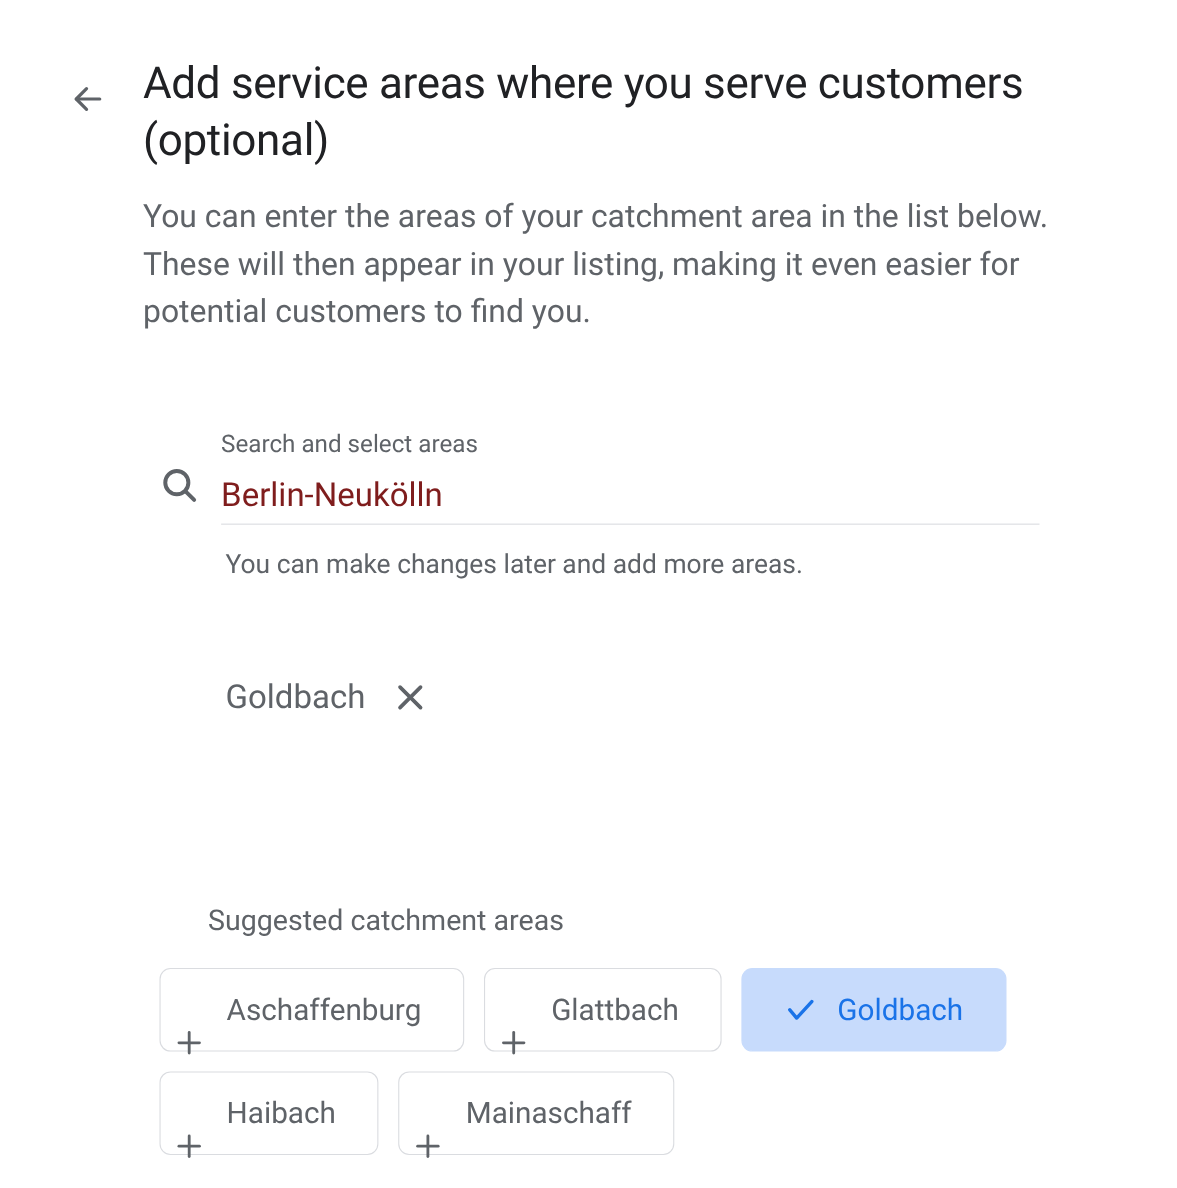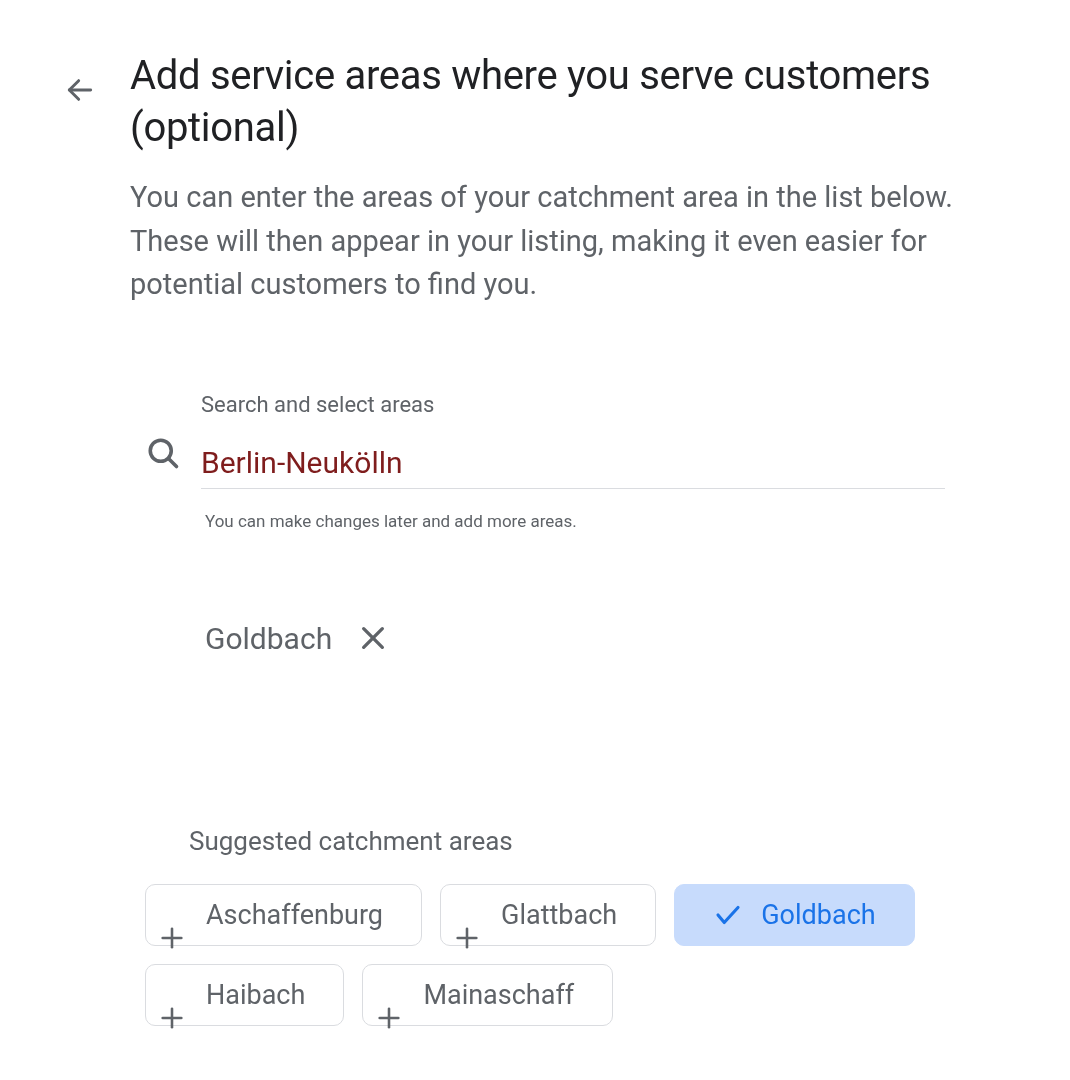--- a/index.html
+++ b/index.html
@@ -73,33 +73,33 @@
     }
     .search-field {
       flex: 1;
       border-bottom: 1px solid #dadce0;
       padding-bottom: 8px;
     }
     .search-label {
       font-size: 22px;
       color: #5f6368;
       display: block;
-      margin-bottom: 28px;
+      margin-bottom: 16px;
     }
     .search-input {
       border: none;
       outline: none;
       font-size: 30px;
       color: #7f1d1d;
       width: 100%;
       font-family: inherit;
       background: transparent;
     }
     .search-hint {
-      font-size: 17px;
+      font-size: 24px;
       color: #5f6368;
       margin-top: 22px;
       margin-left: 60px;
     }
     .selected-area-row {
       margin-top: 90px;
       margin-left: 60px;
       display: flex;
       align-items: center;
       gap: 25px;
@@ -131,21 +131,21 @@
     .chips-row {
       display: flex;
       flex-wrap: wrap;
       gap: 18px;
     }
     .chip {
       position: relative;
       display: inline-flex;
       align-items: center;
       justify-content: center;
-      height: 62px;
+      height: 76px;
       padding: 0 38px 0 60px;
       border: 1px solid #dadce0;
       border-radius: 10px;
       font-size: 27px;
       color: #5f6368;
       cursor: pointer;
       background: #fff;
     }
     .chip-plus {
       position: absolute;

